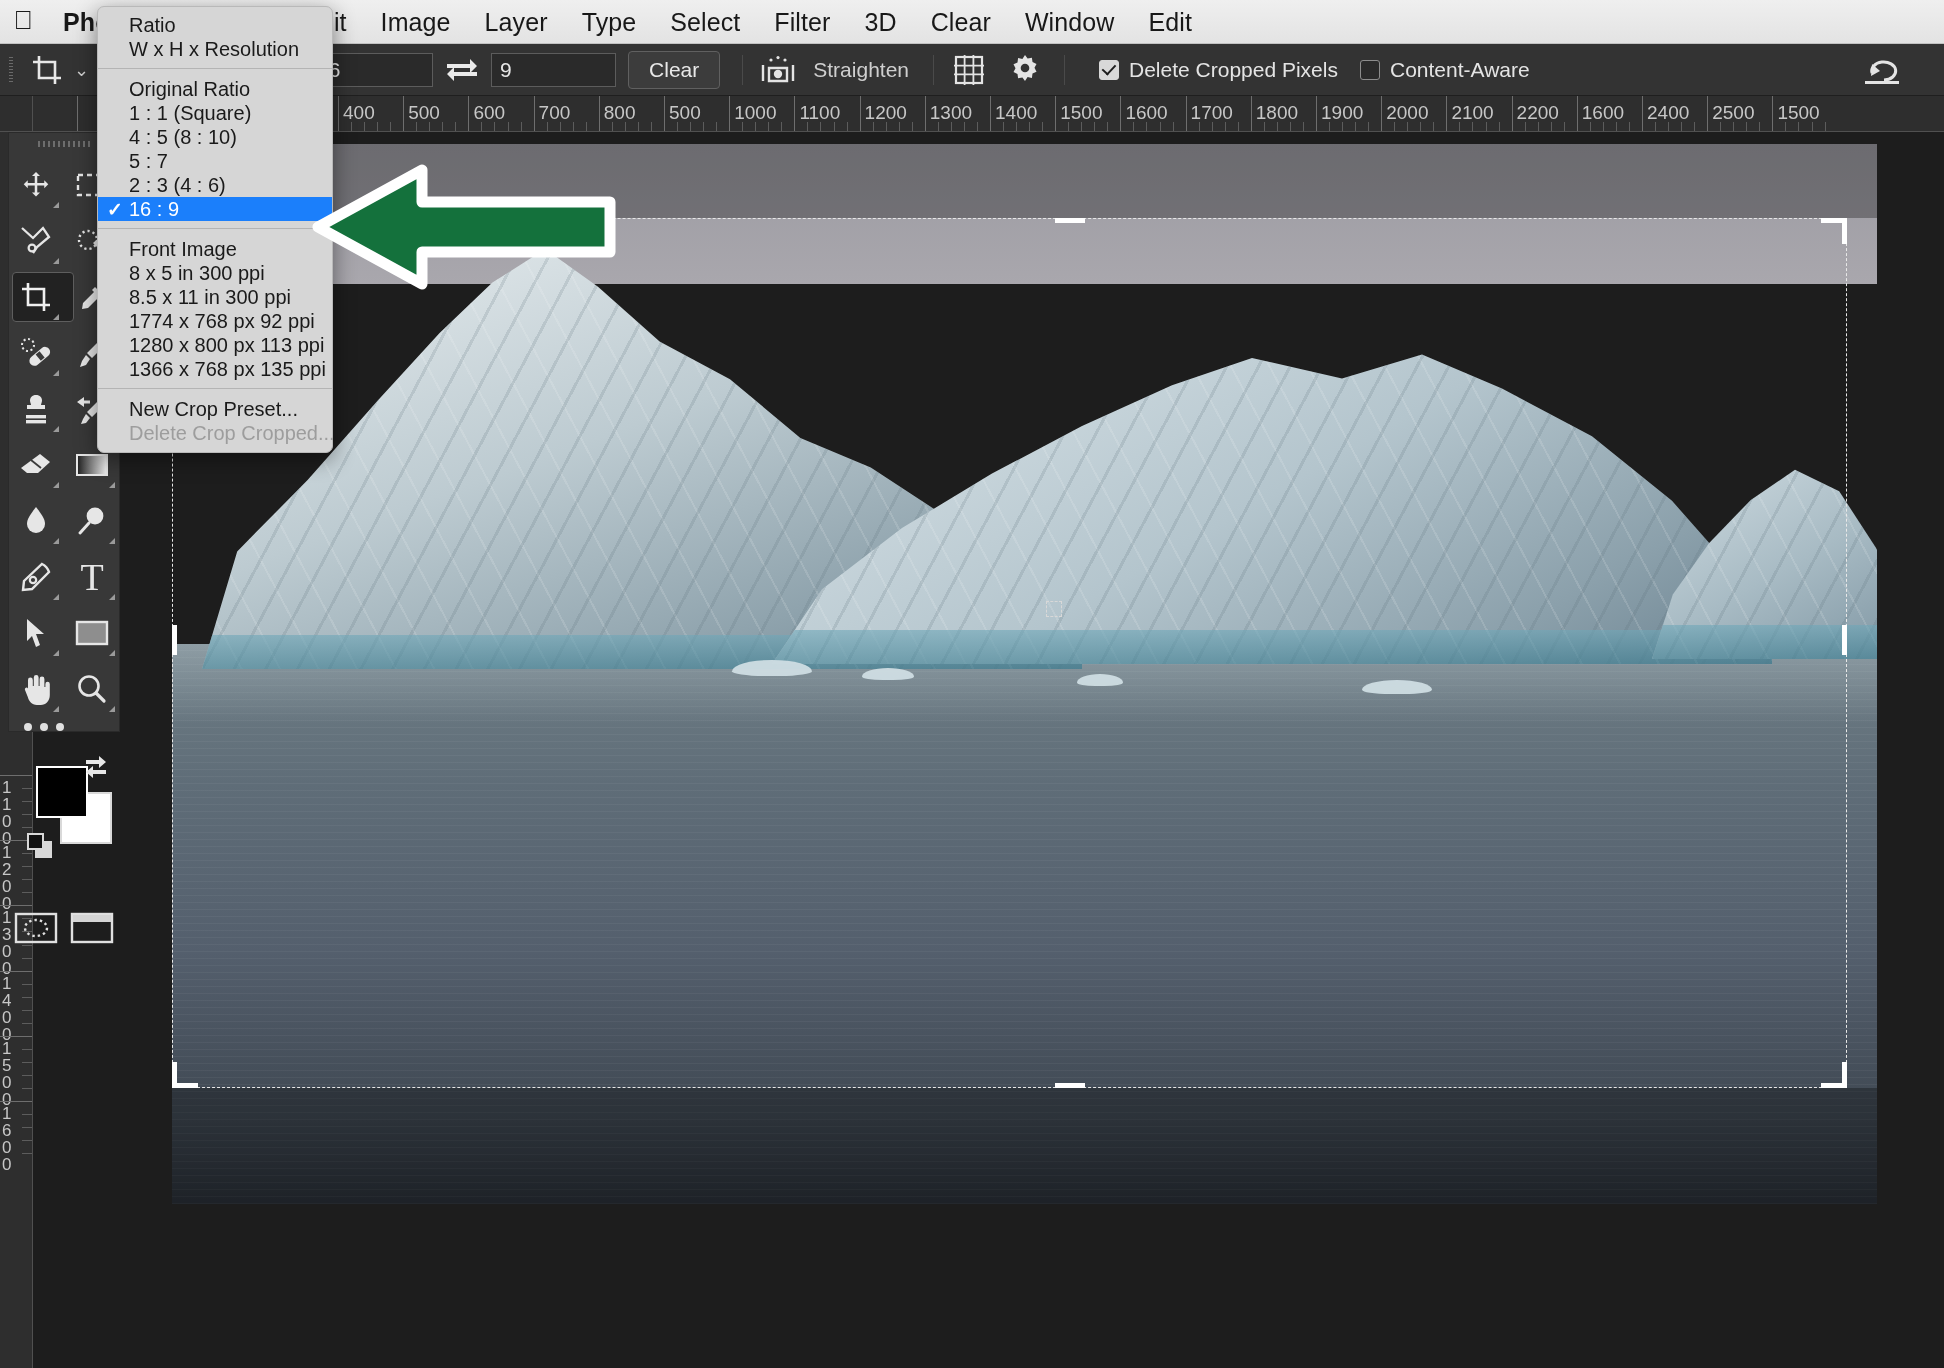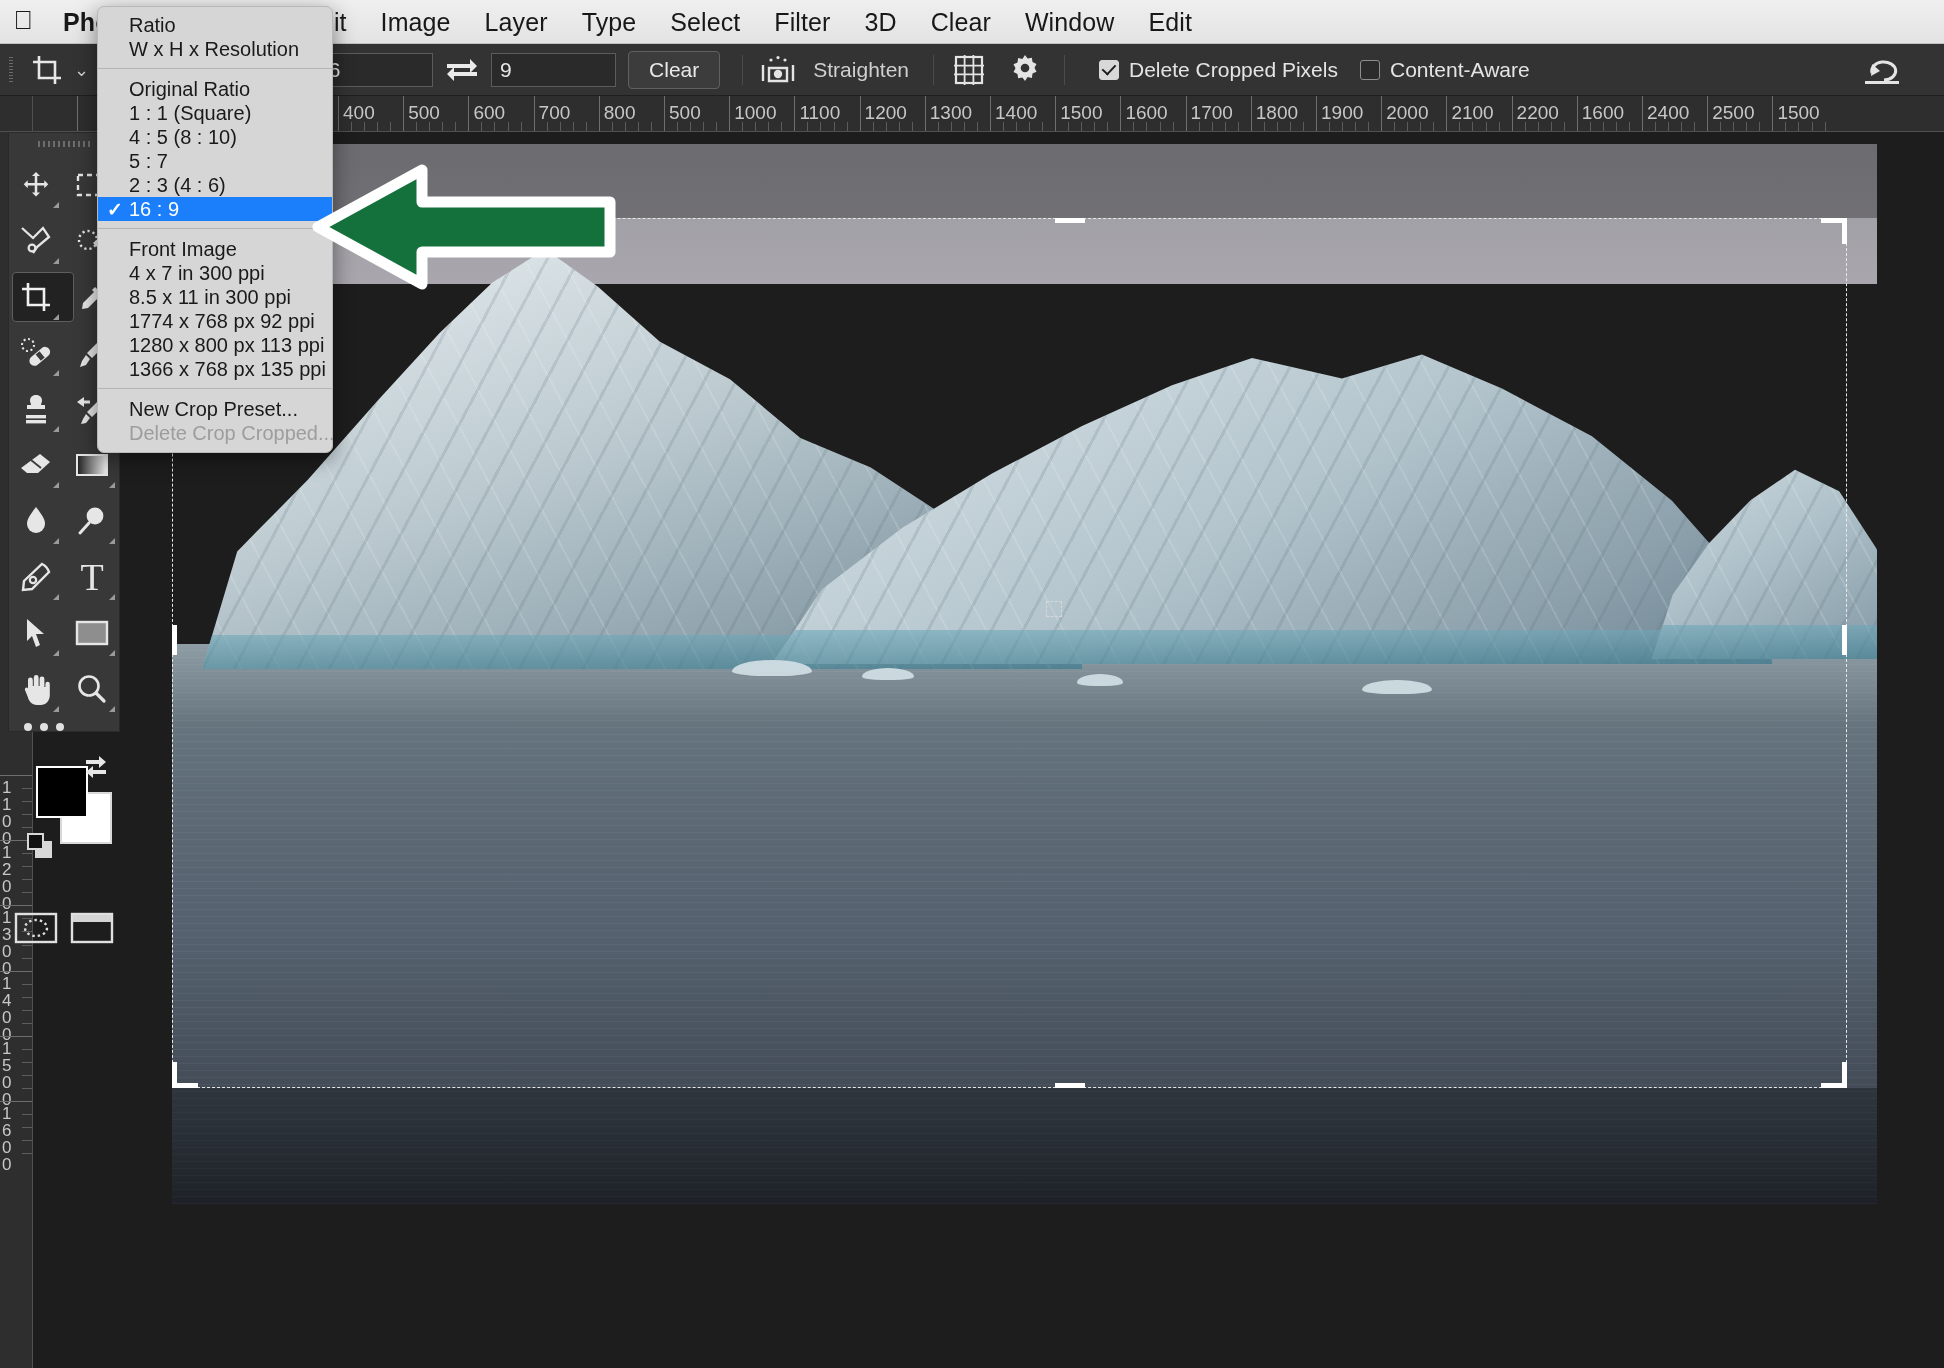--- a/index.html
+++ b/index.html
@@ -802,21 +802,21 @@
   <div class="menu-item">1 : 1 (Square)</div>
   <div class="menu-item">4 : 5 (8 : 10)</div>
   <div class="menu-item">5 : 7</div>
   <div class="menu-item">2 : 3 (4 : 6)</div>
   <div class="menu-item selected">
     <span class="tick">✓</span>
     <span>16 : 9</span>
   </div>
   <div class="menu-sep"></div>
   <div class="menu-item">Front Image</div>
-  <div class="menu-item">4 x 7 in 300 ppi</div>
+  <div class="menu-item">8 x 5 in 300 ppi</div>
   <div class="menu-item">8.5 x 11 in 300 ppi</div>
   <div class="menu-item">1774 x 768 px 92 ppi</div>
   <div class="menu-item">1280 x 800 px 113 ppi</div>
   <div class="menu-item">1366 x 768 px 135 ppi</div>
   <div class="menu-sep"></div>
   <div class="menu-item">New Crop Preset...</div>
   <div class="menu-item disabled">Delete Crop Cropped...</div>
 </div>
 
 <div class="green-arrow">

